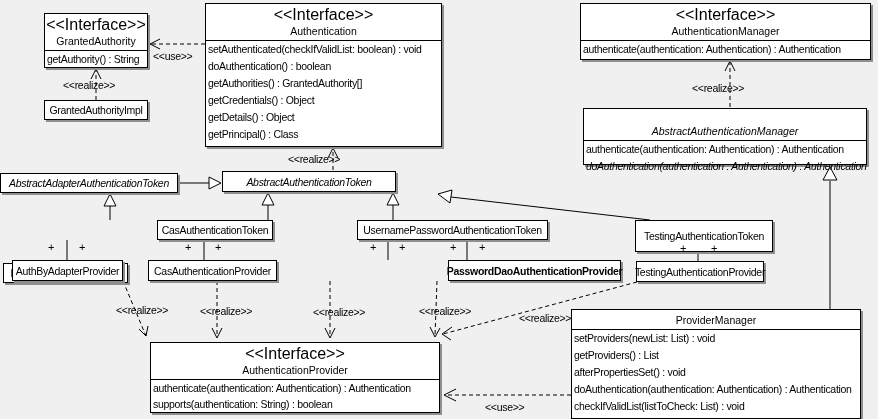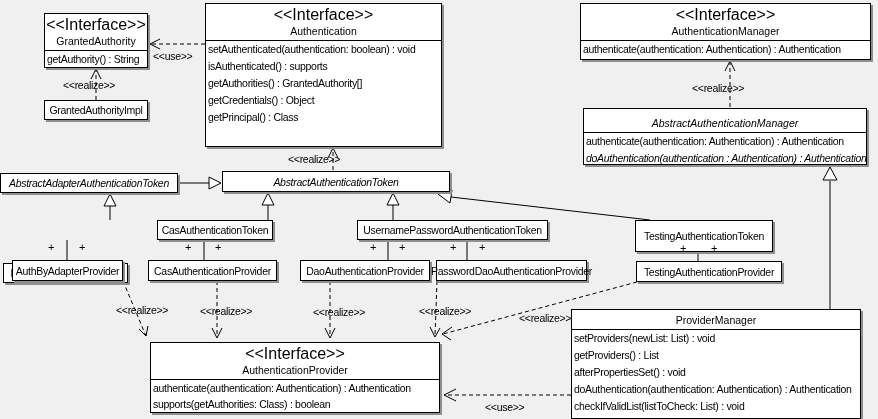--- a/index.html
+++ b/index.html
@@ -137,53 +137,54 @@
   <div class="box single" style="left:44px;top:100px;width:104px;height:20px;">
     <span>GrantedAuthorityImpl</span>
   </div>
 
   <div class="box" style="left:205px;top:3px;width:237px;height:144px;">
     <div class="title">
       <div class="stereo">&lt;&lt;Interface&gt;&gt;</div>
       <div class="cname">Authentication</div>
     </div>
     <div class="methods">
-      <div class="m">setAuthenticated(authentication: boolean) : void</div>
-      <div class="m">isAuthenticated() : supports</div>
+      <div class="m">setAuthenticated(checkIfValidList: boolean) : void</div>
+      <div class="m">doAuthentication() : boolean</div>
       <div class="m">getAuthorities() : GrantedAuthority[]</div>
       <div class="m">getCredentials() : Object</div>
+      <div class="m">getDetails() : Object</div>
       <div class="m">getPrincipal() : Class</div>
     </div>
   </div>
 
   <div class="box" style="left:580px;top:3px;width:291px;height:57px;">
     <div class="title">
       <div class="stereo">&lt;&lt;Interface&gt;&gt;</div>
       <div class="cname">AuthenticationManager</div>
     </div>
     <div class="methods">
       <div class="m">authenticate(authentication: Authentication) : Authentication</div>
     </div>
   </div>
 
   <div class="box" style="left:583px;top:108px;width:284px;height:57px;">
-    <div class="title" style="padding-top:6px;">
+    <div class="title" style="padding-top:14px;">
       <div class="cname it">AbstractAuthenticationManager</div>
     </div>
     <div class="methods">
       <div class="m">authenticate(authentication: Authentication) : Authentication</div>
       <div class="m it">doAuthentication(authentication : Authentication) : Authentication</div>
     </div>
   </div>
 
   <div class="box single" style="left:0px;top:173px;width:178px;height:20px;text-align:right;">
     <span class="it">AbstractAdapterAuthenticationToken</span>
   </div>
 
-  <div class="box single" style="left:222px;top:171px;width:228px;height:21px;">
+  <div class="box single" style="left:222px;top:171px;width:174px;height:21px;">
     <span class="it">AbstractAuthenticationToken</span>
   </div>
 
   <div class="box single" style="left:3px;top:220px;width:125px;height:20px;margin-top:43px;">
     <span>PrincipalAcegiUserToken</span>
   </div>
   <div class="box single" style="left:157px;top:220px;width:116px;height:20px;">
     <span>CasAuthenticationToken</span>
   </div>
   <div class="box single" style="left:357px;top:220px;width:191px;height:20px;">
@@ -192,38 +193,35 @@
   <div class="box single" style="left:635px;top:220px;width:138px;height:32px;">
     <span>TestingAuthenticationToken</span>
   </div>
 
   <div class="box single" style="left:12px;top:260px;width:111px;height:21px;">
     <span>AuthByAdapterProvider</span>
   </div>
   <div class="box single" style="left:148px;top:260px;width:129px;height:21px;">
     <span>CasAuthenticationProvider</span>
   </div>
-  <div class="box single" style="left:300px;top:260px;width:130px;height:21px;">
-    <span>DaoAuthenticationProvider</span>
-  </div>
-  <div class="box single" style="left:436px;top:260px;width:151px;height:21px;">
+  <div class="box single" style="left:448px;top:260px;width:173px;height:21px;font-weight:bold;">
     <span>PasswordDaoAuthenticationProvider</span>
   </div>
-  <div class="box single" style="left:636px;top:261px;width:146px;height:21px;">
+  <div class="box single" style="left:636px;top:261px;width:128px;height:21px;">
     <span>TestingAuthenticationProvider</span>
   </div>
 
   <div class="box" style="left:150px;top:342px;width:290px;height:71px;">
     <div class="title">
       <div class="stereo">&lt;&lt;Interface&gt;&gt;</div>
       <div class="cname">AuthenticationProvider</div>
     </div>
     <div class="methods">
       <div class="m m16">authenticate(authentication: Authentication) : Authentication</div>
-      <div class="m m16">supports(getAuthorities: Class) : boolean</div>
+      <div class="m m16">supports(authentication: String) : boolean</div>
     </div>
   </div>
 
   <div class="box" style="left:571px;top:309px;width:290px;height:110px;">
     <div class="title" style="padding-top:2px;">
       <div class="cname">ProviderManager</div>
     </div>
     <div class="methods">
       <div class="m">setProviders(newList: List) : void</div>
       <div class="m">getProviders() : List</div>

